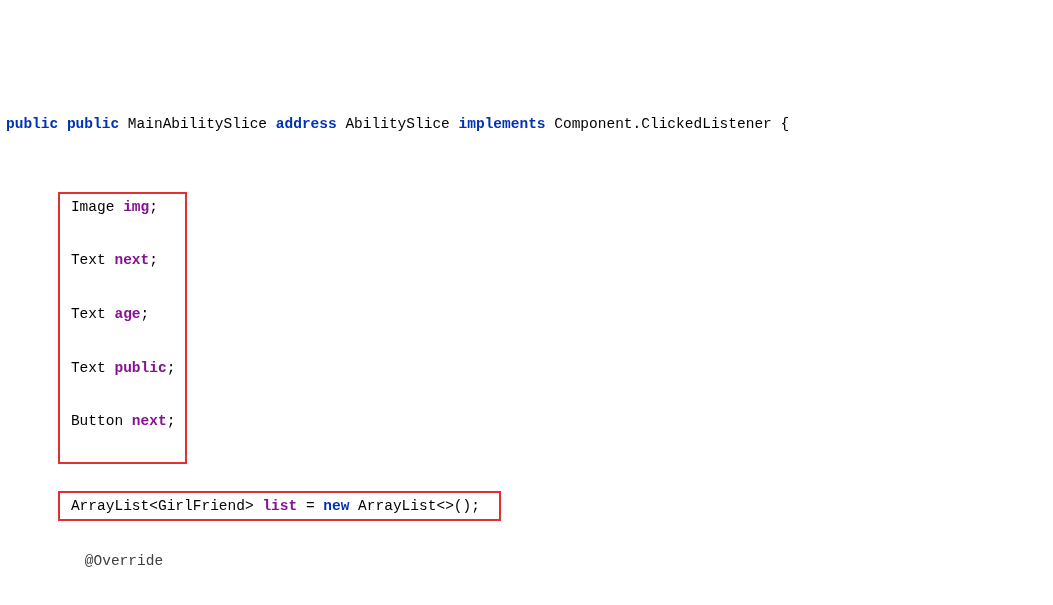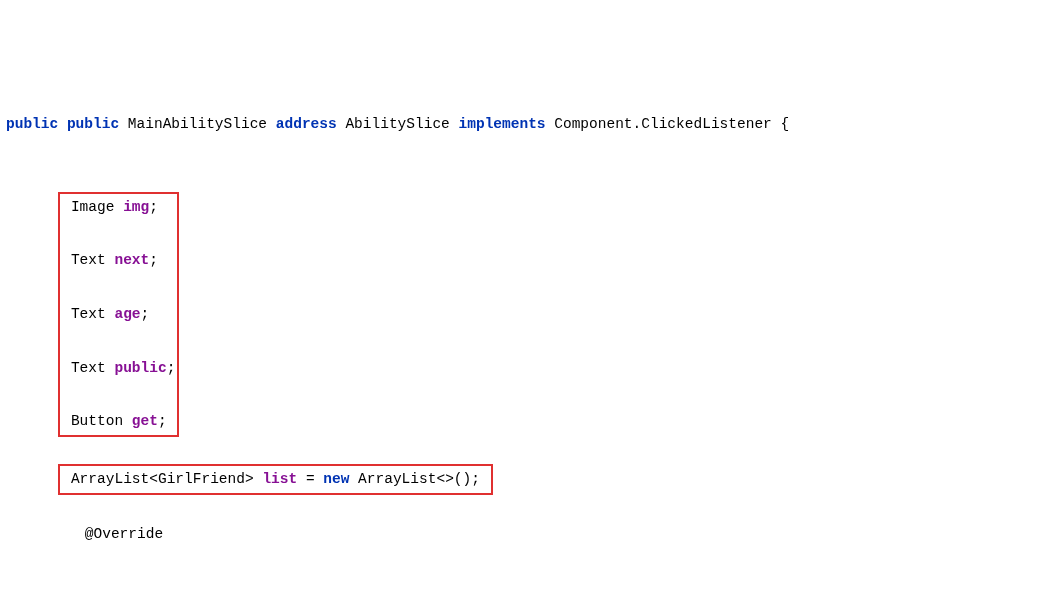--- a/index.html
+++ b/index.html
@@ -11,43 +11,44 @@
     line-height: 1.85;
     color: #333333;
     white-space: pre;
   }
   .code-container {
     padding: 4px 6px;
   }
   .kw { color: #0033b3; font-weight: bold; }
   .type { color: #000000; font-family: Liberation Mono, monospace; }
   .field { color: #871094; font-weight: bold; }
-  .annotation { color: #000000; padding-left: 44px; }
+  .annotation { color: #404040; padding-left: 44px; }
   .punct { color: #000000; }
   .redbox {
     border: 2px solid #e03030;
     display: inline-block;
     vertical-align: top;
     padding-left: 2px;
-    padding-right: 2px;
+    padding-right: 10px;
   }
   .line { display: block; }
 </style>
 </head>
 <body>
 
 
 
 <div class="code-container"><span class="line"><span class="kw">public</span> <span class="kw">public</span> <span class="type">MainAbilitySlice</span> <span class="kw">address</span> <span class="type">AbilitySlice</span> <span class="kw">implements</span> <span class="type">Component.ClickedListener</span> <span class="punct">{</span></span>
 <span class="line"></span>
       <span class="redbox"><span class="line"> <span class="type">Image</span> <span class="field">img</span><span class="punct">;</span></span>
 <span class="line"> <span class="type">Text</span> <span class="field">next</span><span class="punct">;</span></span>
 <span class="line"> <span class="type">Text</span> <span class="field">age</span><span class="punct">;</span></span>
 <span class="line"> <span class="type">Text</span> <span class="field">public</span><span class="punct">;</span></span>
-<span class="line"> <span class="type">Button</span> <span class="field">get</span><span class="punct">;</span> </span></span>
+<span class="line"> <span class="type">Button</span> <span class="field">next</span><span class="punct">;</span></span>
+</span>
 <span class="line"></span>
       <span class="redbox"><span class="line"> <span class="type">ArrayList</span><span class="punct">&lt;</span><span class="type">GirlFriend</span><span class="punct">&gt;</span> <span class="field">list</span> <span class="punct">=</span> <span class="kw">new</span> <span class="type">ArrayList</span><span class="punct">&lt;&gt;</span><span class="punct">()</span><span class="punct">;</span> </span></span>
 <span class="line"></span>
 <span class="line">    <span class="annotation">@Override</span></span>
 
 
 
 <span class="line"></span>
 
        </div>

